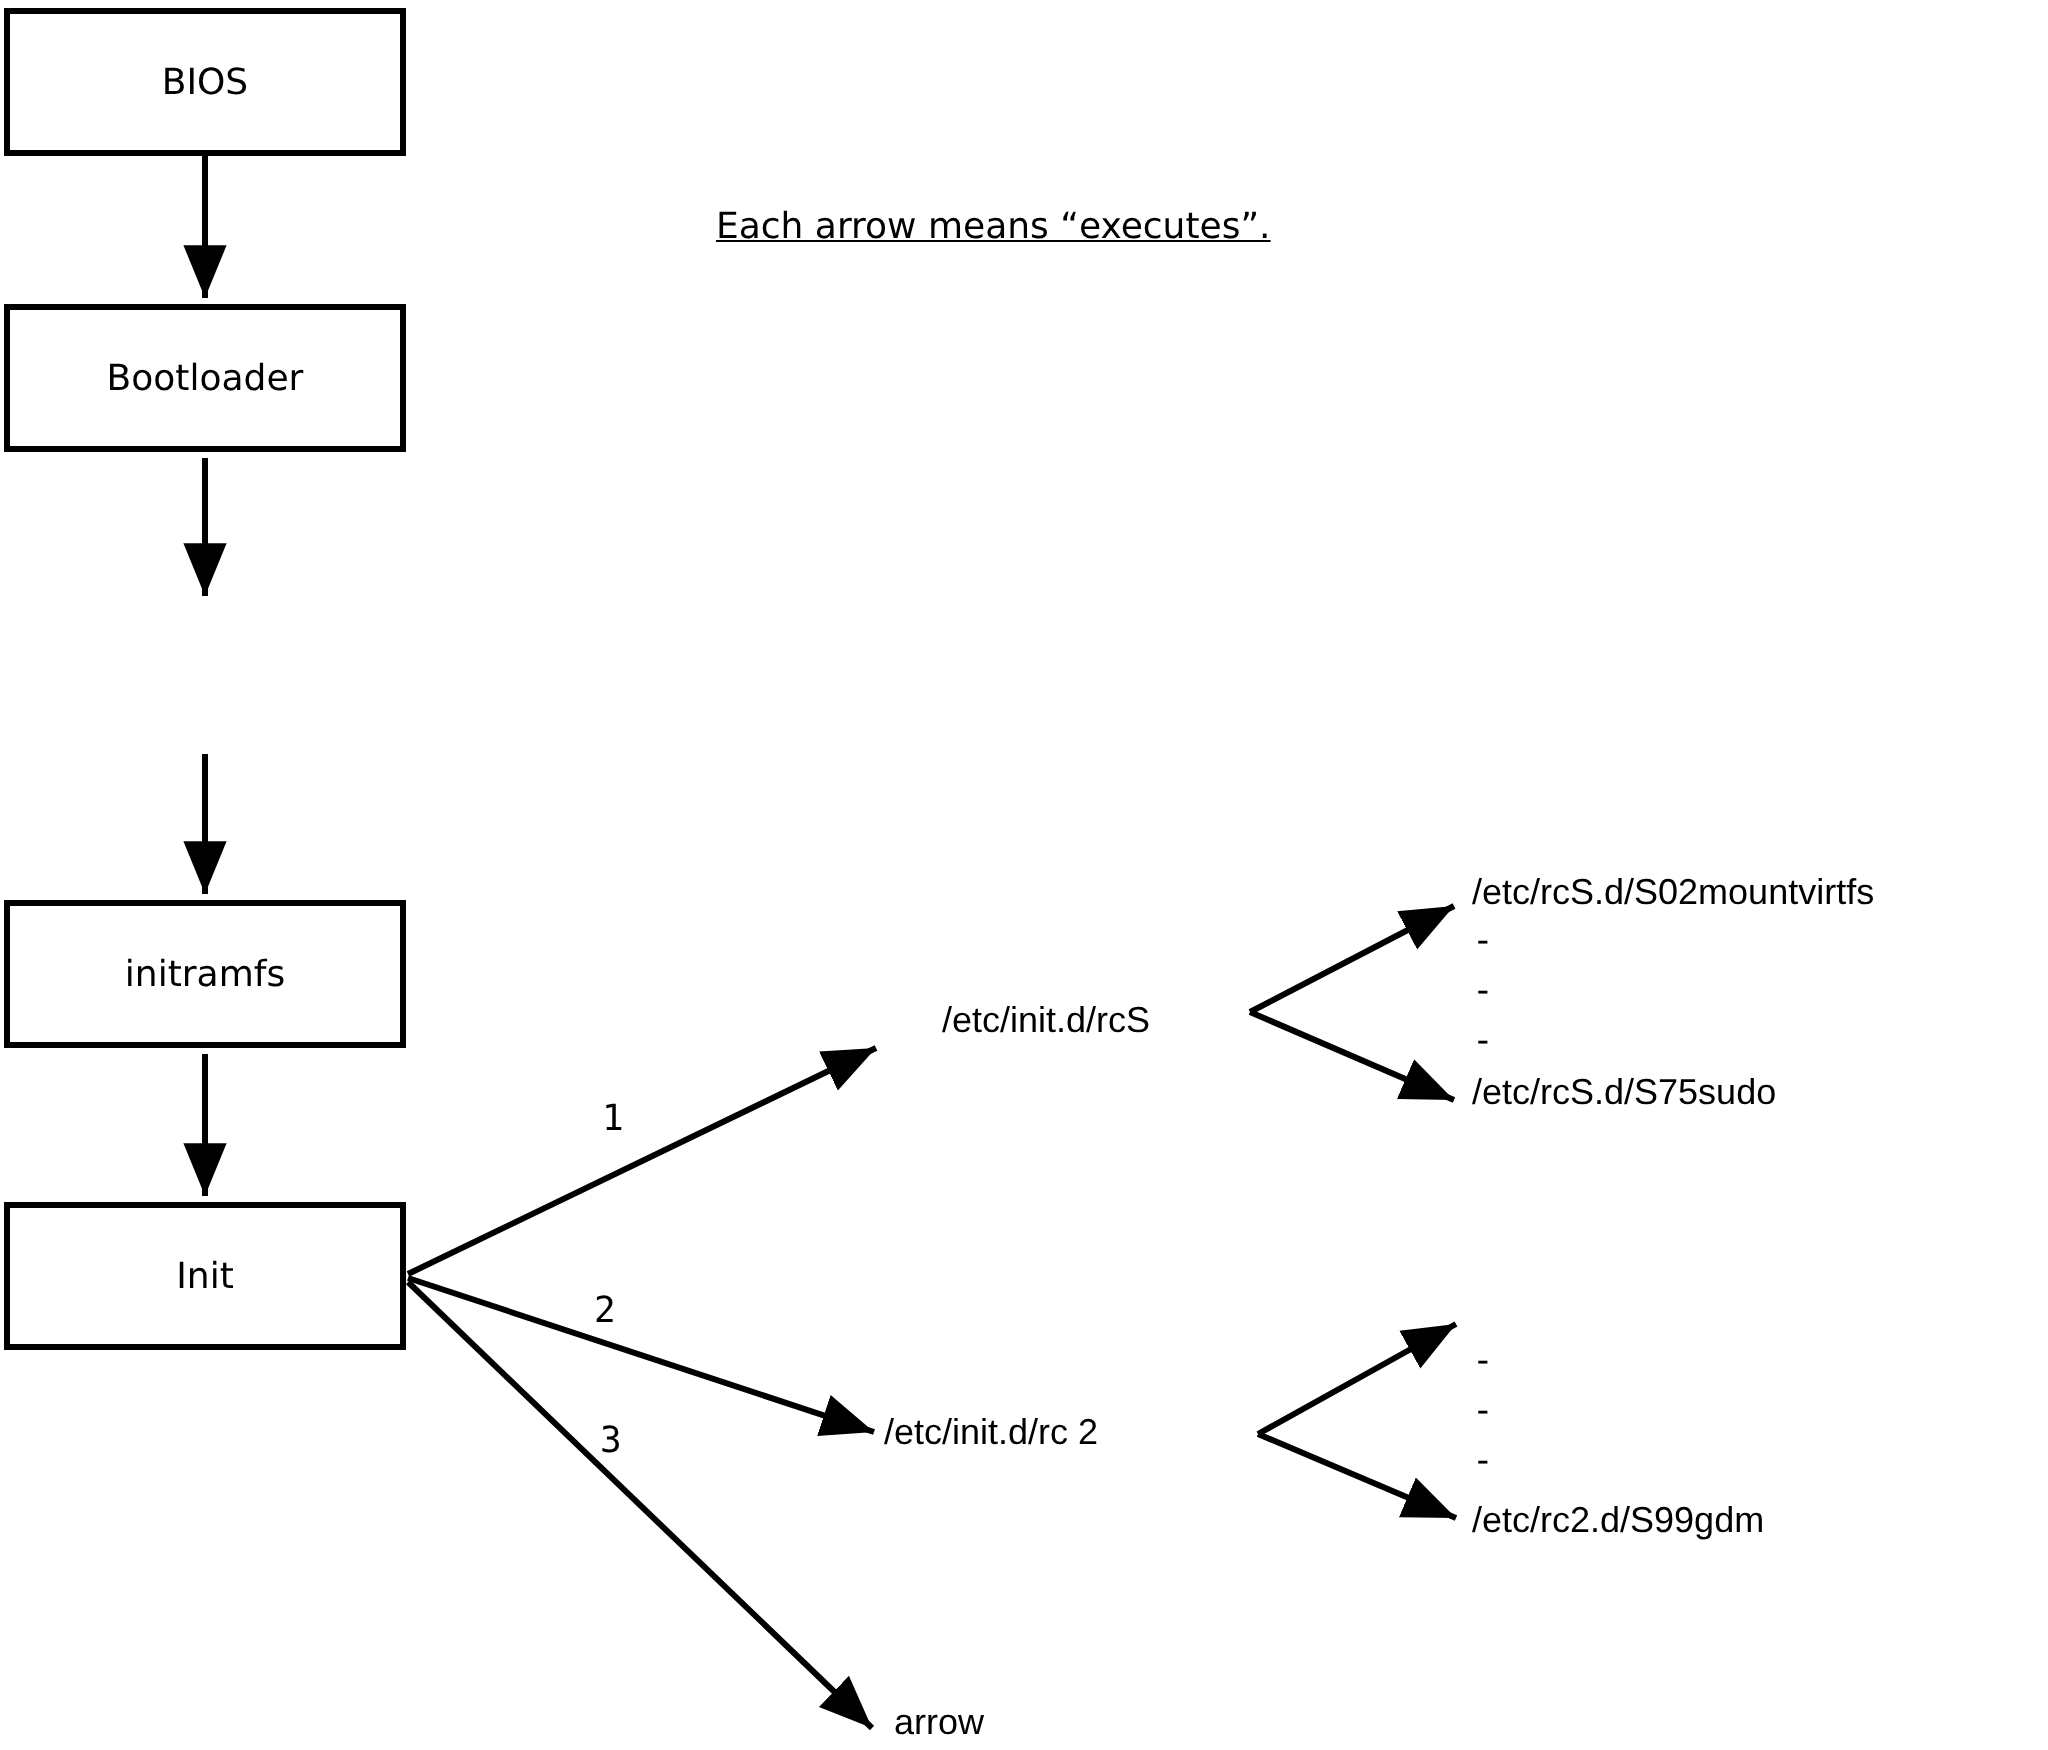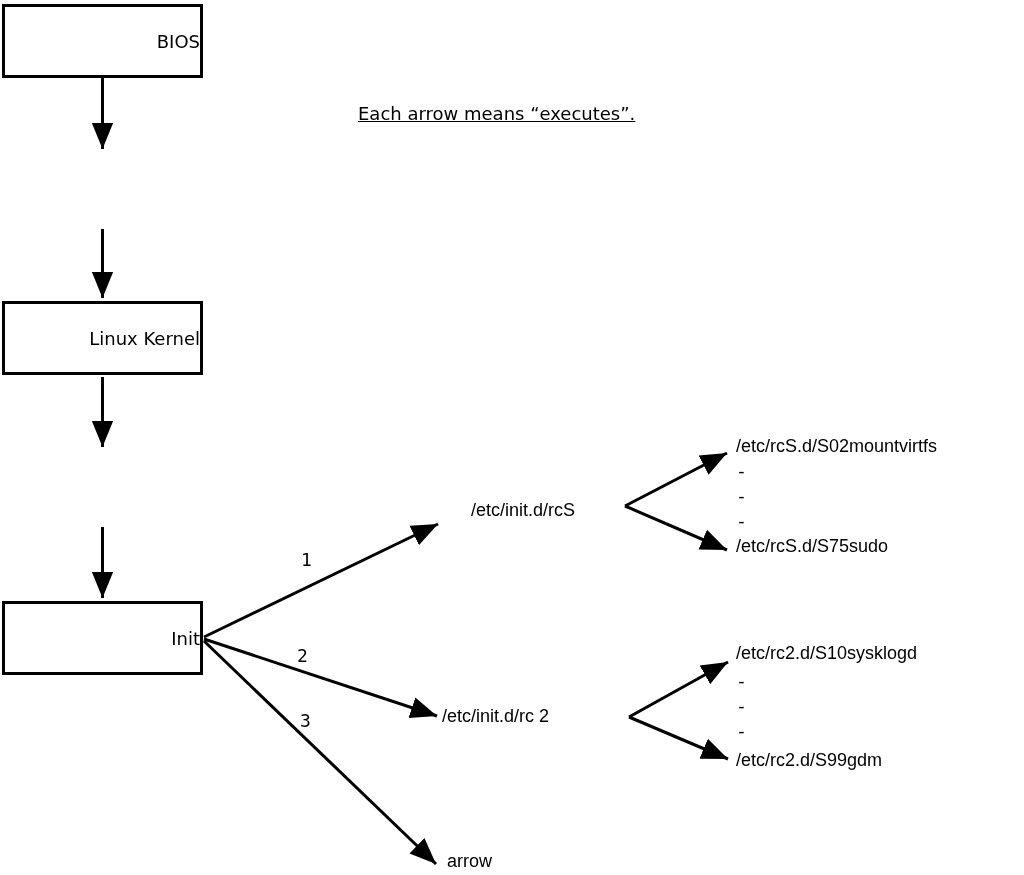--- a/index.html
+++ b/index.html
@@ -21,21 +21,21 @@
   .node-box {
     position: absolute;
     left: 2px;
     width: 201px;
     height: 74px;
     box-sizing: border-box;
     border: 3px solid #000000;
     background: #ffffff;
     display: flex;
     align-items: center;
-    justify-content: flex-end;
+    justify-content: center;
     font-size: 18px;
   }
   .note {
     position: absolute;
     left: 358px;
     top: 103px;
     font-size: 18px;
     white-space: nowrap;
     text-decoration: underline;
   }
@@ -84,22 +84,25 @@
     <line x1="625" y1="506" x2="727" y2="453" marker-end="url(#arw)"></line>
     <line x1="625" y1="506" x2="727" y2="550" marker-end="url(#arw)"></line>
 
     <line x1="629" y1="717" x2="728" y2="662" marker-end="url(#arw)"></line>
     <line x1="629" y1="717" x2="728" y2="759" marker-end="url(#arw)"></line>
   </svg>
 
   <div class="node-box" style="top:4px;">
       <span>BIOS</span>
     </div>
-  <div class="node-box" style="top:301px;">
-      <span>Linux Kernel</span>
+  <div class="node-box" style="top:152px;">
+      <span>Bootloader</span>
+    </div>
+  <div class="node-box" style="top:450px;">
+      <span>initramfs</span>
     </div>
   <div class="node-box" style="top:601px;">
       <span>Init</span>
     </div>
 
   <div class="note">Each arrow means “executes”.</div>
 
   <div class="arrow-num" style="left:301px; top:551px;">1</div>
   <div class="arrow-num" style="left:297px; top:647px;">2</div>
   <div class="arrow-num" style="left:300px; top:712px;">3</div>
@@ -107,19 +110,18 @@
   <div class="mono" style="left:471px; top:500px;">/etc/init.d/rcS</div>
   <div class="mono" style="left:442px; top:706px;text-align:center;">/etc/init.d/rc 2</div>
   <div class="mono" style="left:447px; top:851px;">arrow</div>
 
   <div class="mono" style="left:736px; top:436px;">/etc/rcS.d/S02mountvirtfs</div>
   <div class="ellipsis" style="left:736px; top:458px;">-
 -
 -</div>
   <div class="mono" style="left:736px; top:536px;">/etc/rcS.d/S75sudo</div>
 
-  <div class="mono" style="left:736px; top:643px;">/etc/rc2.d/S10sysklogd</div>
   <div class="ellipsis" style="left:736px; top:668px;">-
 -
 -</div>
   <div class="mono" style="left:736px; top:750px;">/etc/rc2.d/S99gdm</div>
 
 </div>
 
 </body></html>

